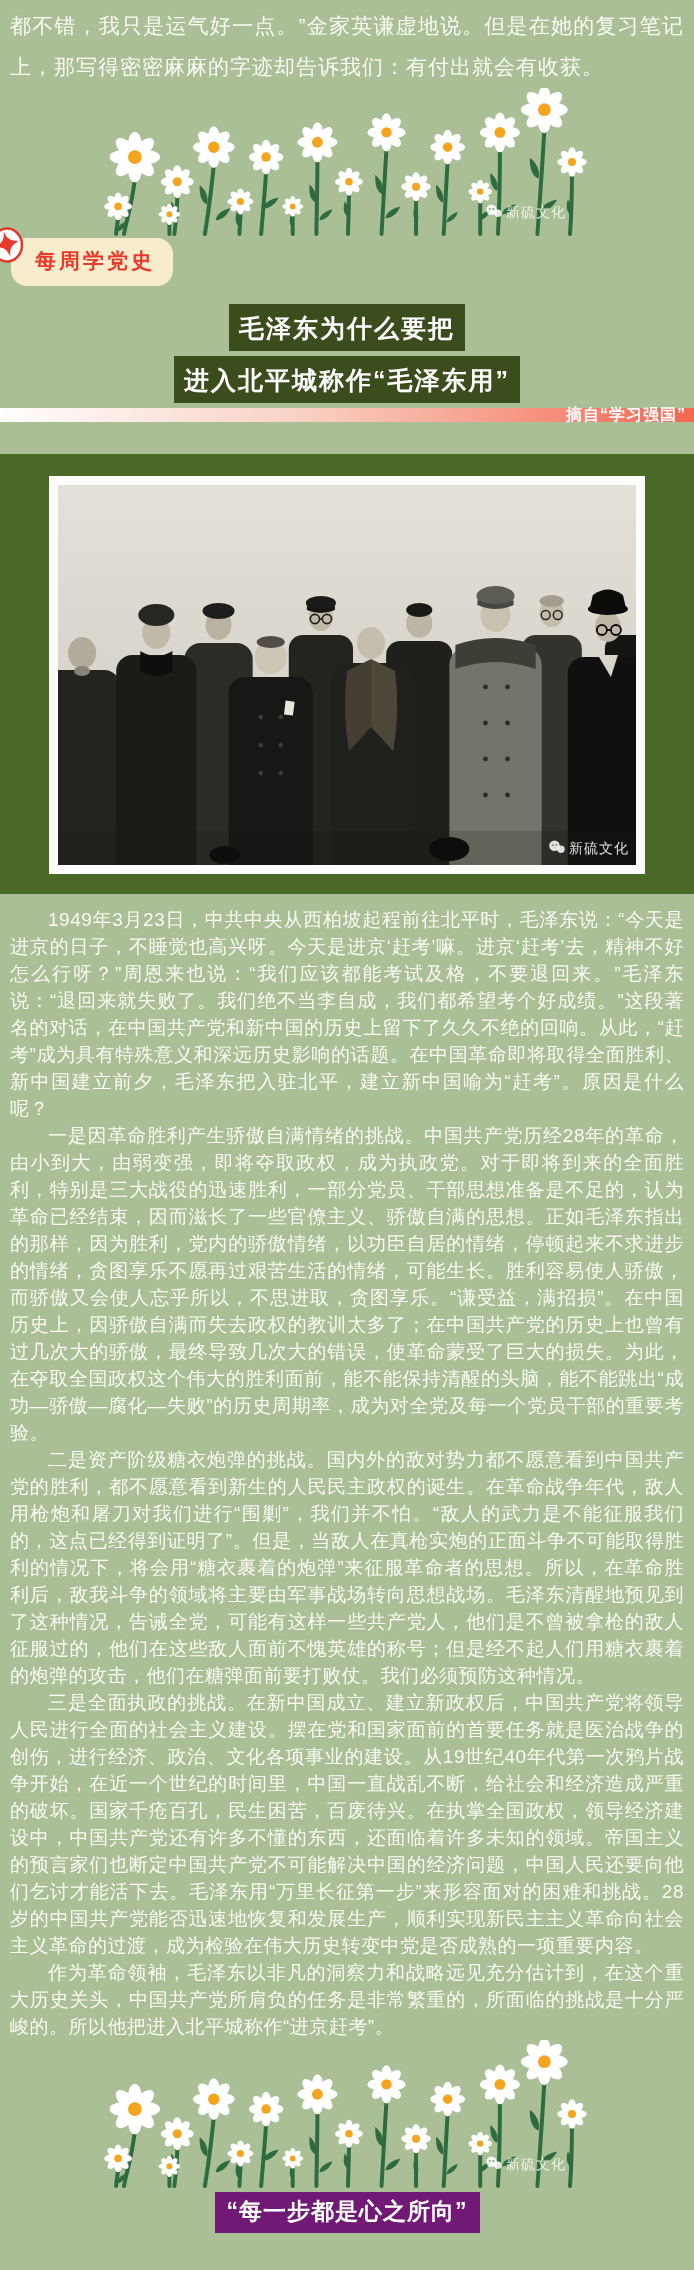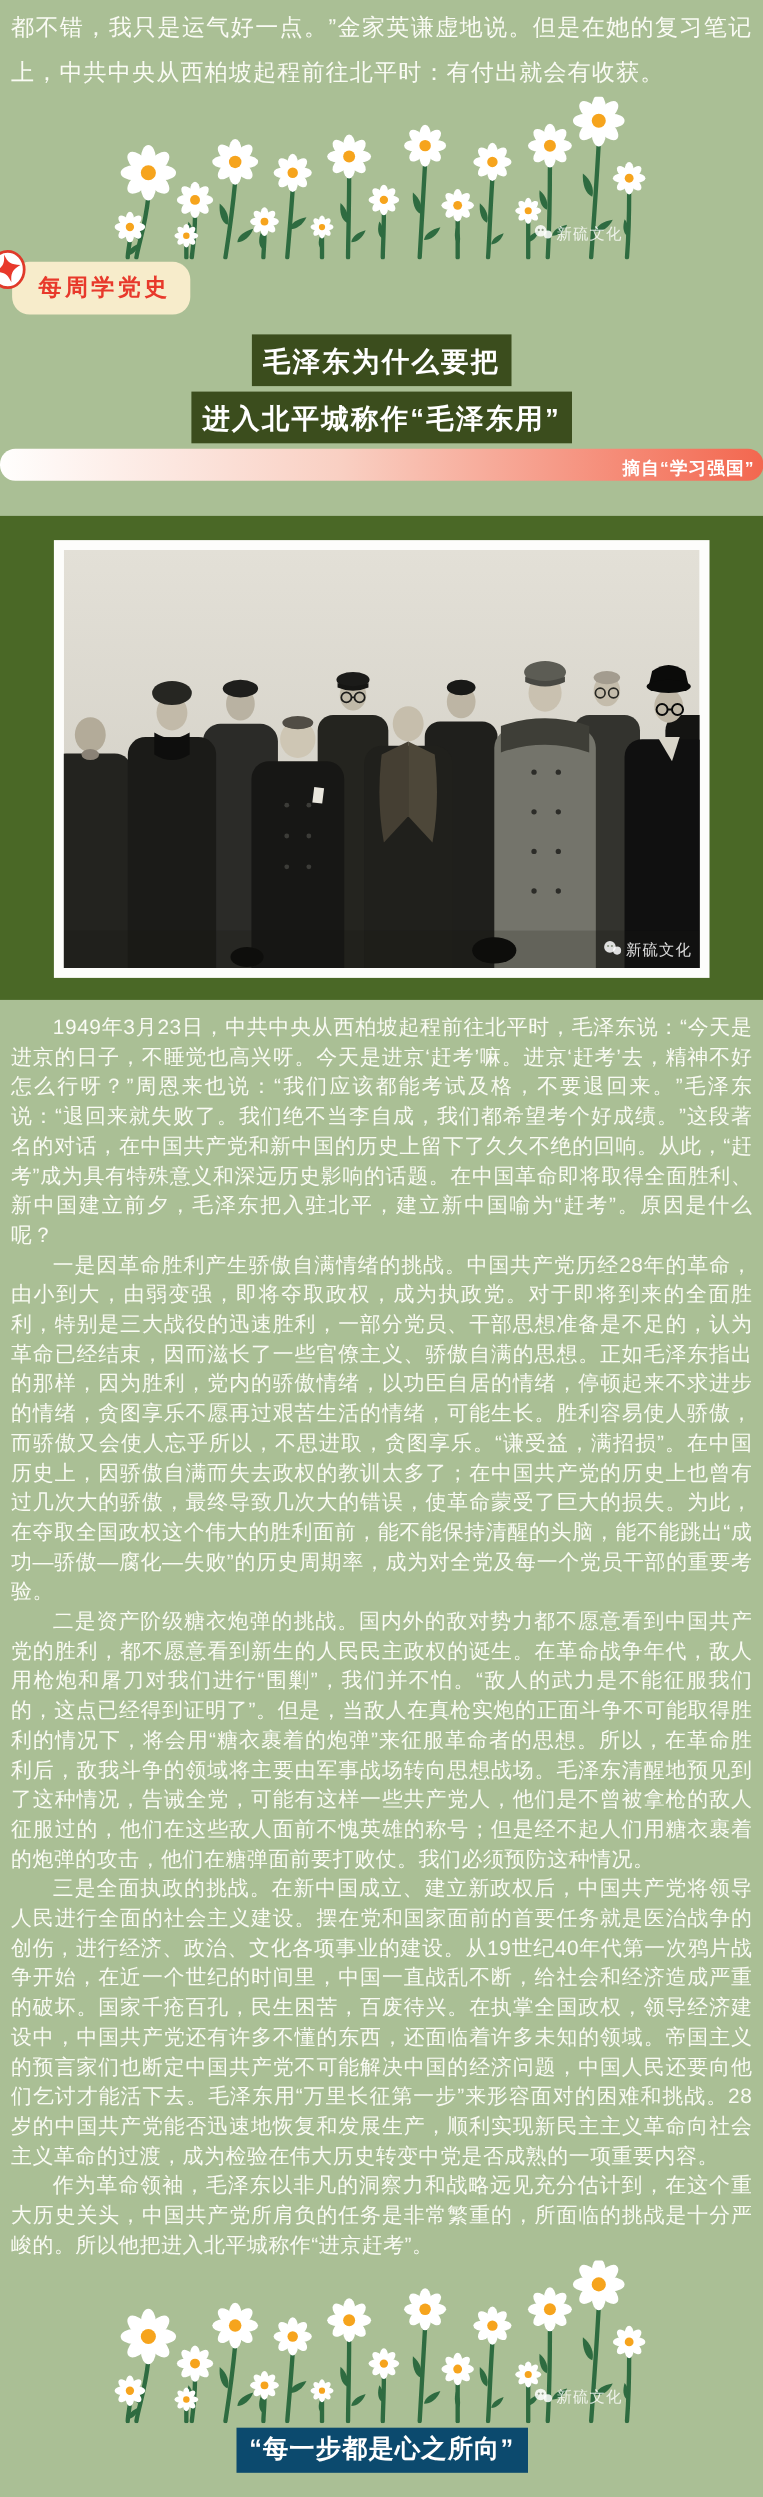--- a/index.html
+++ b/index.html
@@ -33,23 +33,23 @@
   .sparkle{position:absolute;left:-21px;top:-11px;width:34px;height:36px;}
   
   .title-block{margin-top:8px;text-align:center;}
   .title-line{margin:0 0 5px;}
   .hl{
     display:inline-block;background:#3b4d1d;color:#ffffff;
     font-weight:bold;font-size:25px;letter-spacing:2px;padding:8px 10px 6px;
   }
   
   .source-bar{
-    margin-top:2px;height:29px;box-sizing:border-box;
+    margin-top:2px;height:14px;box-sizing:border-box;
     background:linear-gradient(90deg,#fffefd 0%,#f9cfc2 45%,#f3674f 100%);
-    display:flex;justify-content:flex-end;align-items:flex-end;padding-right:8px;border-radius:14px;
+    display:flex;justify-content:flex-end;align-items:center;padding-right:8px;
   }
   .source-bar span{color:#ffffff;font-weight:bold;font-size:16px;letter-spacing:1px;}
   
   .photo-panel{
     margin-top:32px;height:440px;box-sizing:border-box;
     background:#4a6826;padding:22px 49px 20px;
   }
   .photo-frame{
     position:relative;height:100%;box-sizing:border-box;
     background:#fdfdfb;padding:9px;
@@ -58,21 +58,21 @@
   .photo-frame .wm{right:16px;bottom:16px;color:rgba(255,255,255,.85);}
   
   .article{
     padding:0 10px;margin-top:12px;color:#fafbf4;
     font-size:19px;line-height:27px;letter-spacing:.5px;text-align:justify;
   }
   .article p{margin:0;text-indent:2em;}
   
   .footer-slogan{text-align:center;margin-top:4px;}
   .hl2{
-    display:inline-block;background:#0c4a6e;color:#ffffff;
+    display:inline-block;background:#701a75;color:#ffffff;
     font-weight:bold;font-size:23px;letter-spacing:1px;padding:4px 12px 6px;
   }
   .defs-hidden{position:absolute;width:0;height:0;overflow:hidden;}
 </style>
 </head>
 <body>
 
 <svg class="defs-hidden" aria-hidden="true">
   <defs>
     <g id="daisy">
@@ -157,21 +157,21 @@
       <circle cx="5.5" cy="5.8" r="5.3" fill="rgba(255,255,255,0.85)"></circle>
       <circle cx="3.8" cy="5" r="1" fill="rgba(60,80,45,0.55)"></circle>
       <circle cx="7.3" cy="5" r="1" fill="rgba(60,80,45,0.55)"></circle>
       <circle cx="12" cy="9.2" r="3.7" fill="rgba(255,255,255,0.85)"></circle>
     </g>
   </defs>
 </svg>
 
 <div class="page">
 
-  <div class="intro">都不错，我只是运气好一点。”金家英谦虚地说。但是在她的复习笔记上，中共中央从西柏坡起程前往北平时：有付出就会有收获。</div>
+  <div class="intro">都不错，我只是运气好一点。”金家英谦虚地说。但是在她的复习笔记上，那写得密密麻麻的字迹却告诉我们：有付出就会有收获。</div>
 
   <div class="flower-strip">
     <svg class="flowers" viewBox="0 0 520 150" width="520" height="148" preserveAspectRatio="xMidYMax meet">
       <use href="#flowerband"></use>
     </svg>
     <div class="wm">
       <svg width="16" height="14" viewBox="0 0 16 14">
           <use href="#wm-bubbles"></use>
         </svg>
       <span>新硫文化</span>

